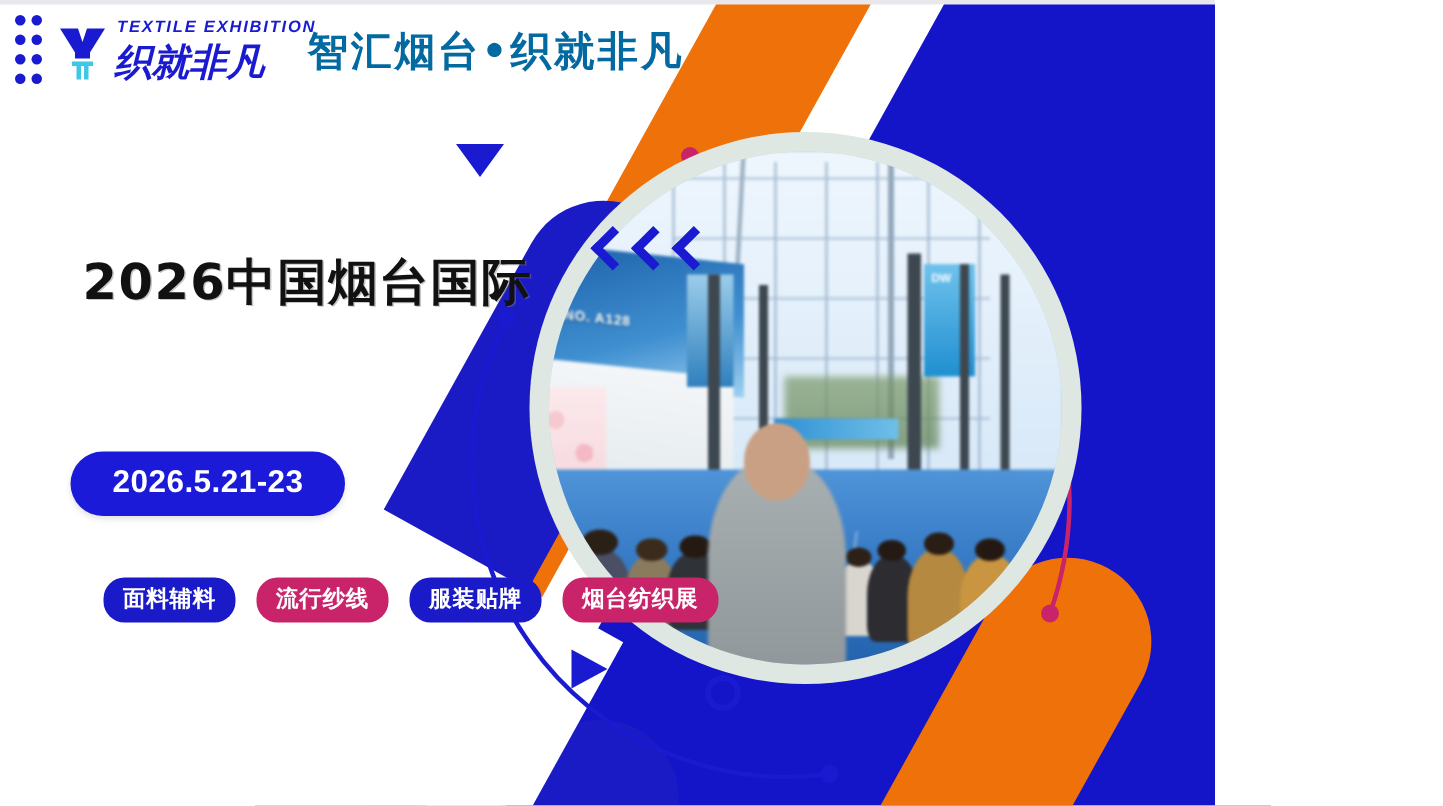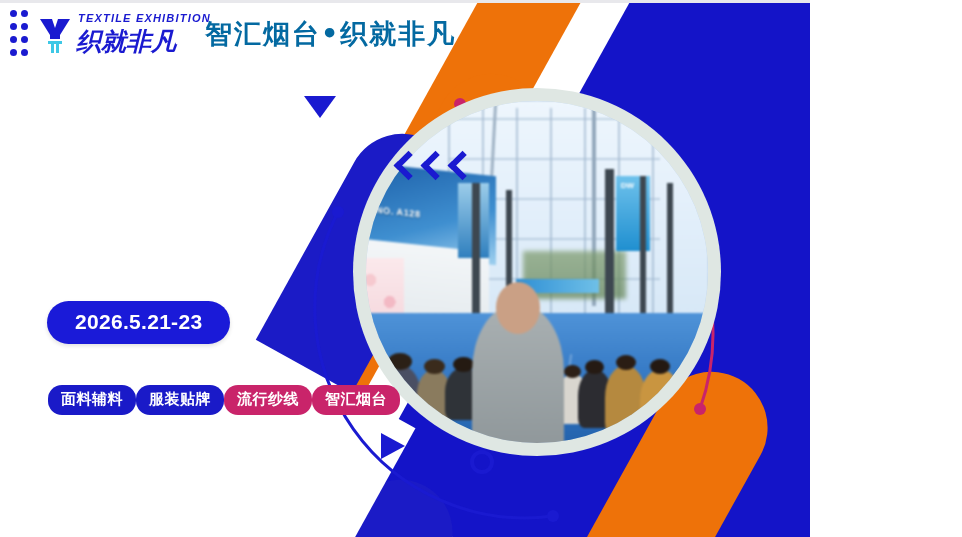--- a/index.html
+++ b/index.html
@@ -226,21 +226,21 @@
     text-shadow:1px 1px 0 rgba(130,130,130,.45);
   }
   .datebar{
     position:absolute;left:47px;top:301px;z-index:30;
     background:#1a1ad8;color:#fff;border-radius:24px;
     padding:9px 28px 10px;display:inline-flex;align-items:center;gap:30px;
     box-shadow:0 2px 4px rgba(0,0,0,.12);
   }
   .date-num{font:700 21px "Liberation Sans",sans-serif;letter-spacing:.3px;}
   .date-venue{font:700 22px "DejaVu Sans",sans-serif;letter-spacing:1px;}
-  .tags{position:absolute;left:48px;top:385px;z-index:30;display:flex;}
+  .tags{position:absolute;left:69px;top:385px;z-index:30;display:flex;gap:14px;}
   .tag{
     border-radius:14px;padding:5px 13px 6px;
     font:700 15px "DejaVu Sans",sans-serif;color:#fff;letter-spacing:.5px;
   }
   .tag-blue{background:#1a1ac8;}
   .tag-pink{background:#c9246a;}
   .tri-right{
     position:absolute;left:381px;top:433px;z-index:30;
     width:0;height:0;border-top:13px solid transparent;
     border-bottom:13px solid transparent;border-left:24px solid #1a1ad0;
@@ -369,29 +369,30 @@
 
   <div class="tri-down"></div>
 
   <div class="chevrons">
     <span class="chev"></span>
     <span class="chev"></span>
     <span class="chev"></span>
   </div>
 
   <div class="headline">
+    <div>2026中国烟台国际</div>
   </div>
 
   <div class="datebar">
     <span class="date-num">2026.5.21-23</span>
   </div>
 
   <div class="tags">
     <span class="tag tag-blue">面料辅料</span>
+    <span class="tag tag-pink">流行纱线</span>
     <span class="tag tag-blue">服装贴牌</span>
-    <span class="tag tag-pink">流行纱线</span>
-    <span class="tag tag-pink">智汇烟台</span>
+    <span class="tag tag-pink">烟台纺织展</span>
   </div>
 
   <div class="tri-right"></div>
   <div class="ring"></div>
 
 </div>
 
 </body></html>

